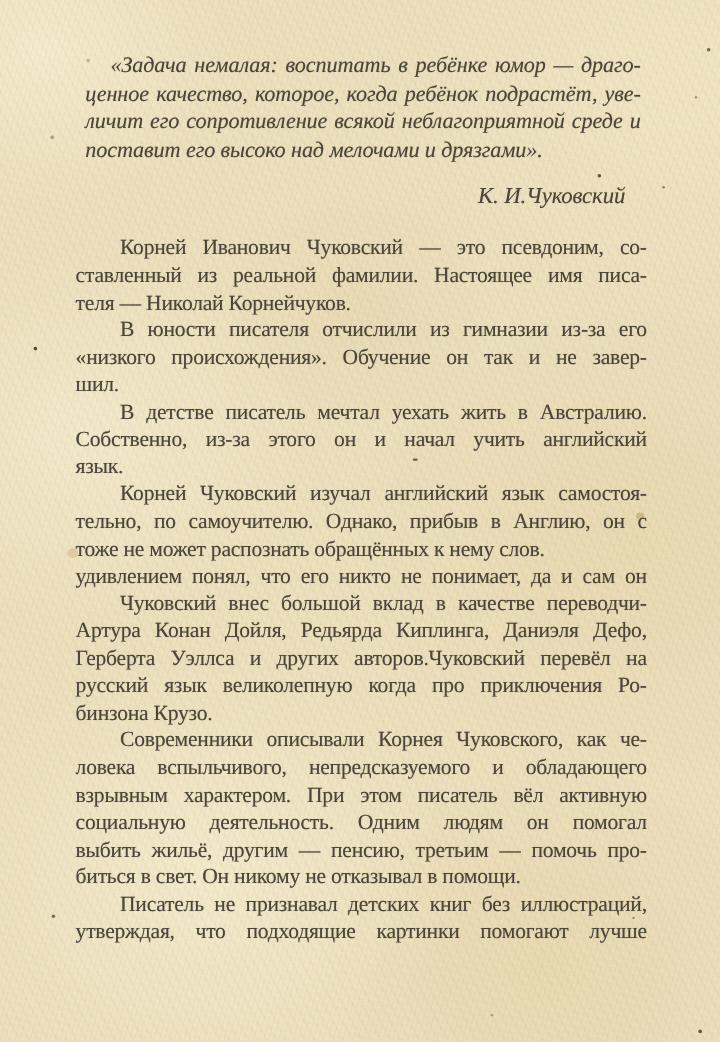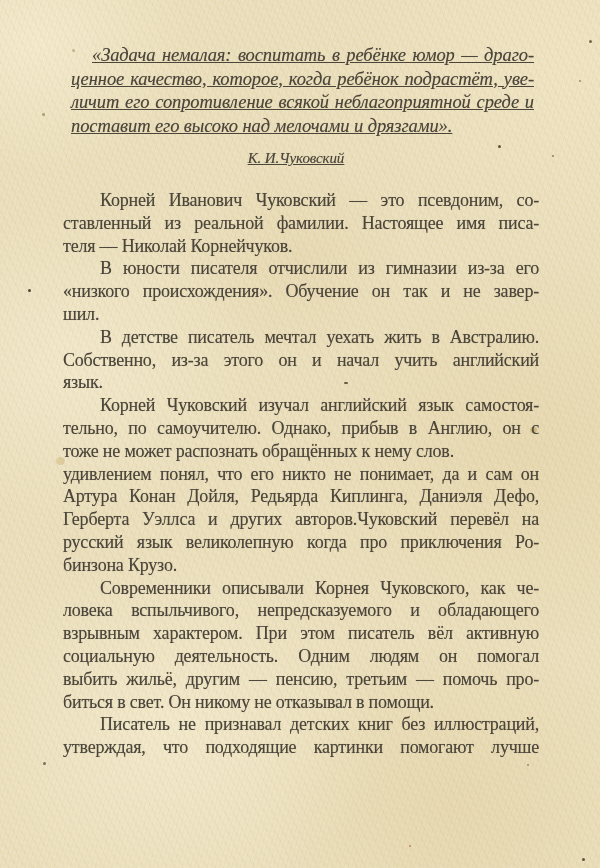--- a/index.html
+++ b/index.html
@@ -53,29 +53,28 @@
   }
 
   
   .epigraph {
     width: 463px;
     margin: 44px 0 0 8px;
     font-style: italic;
     font-size: 18.5px;
     line-height: 23.5px;
     letter-spacing: -0.1px;
-    text-decoration: underline;
   }
   .attribution {
-    margin-top: 9px;
+    margin-top: 15px;
     padding-right: 13px;
     font-style: italic;
-    font-size: 15px;
+    font-size: 19px;
     line-height: 22px;
-    text-align: center;
+    text-align: right;
   }
 
   
   .bodytext {
     margin-top: 20px;
     font-size: 18px;
     line-height: 22.8px;
     letter-spacing: -0.2px;
   }
   .para { margin: 0; }
@@ -141,20 +140,21 @@
       </p>
 
       <p class="para">
         <span class="line ind">Корней Чуковский изучал английский язык самостоя-</span>
         <span class="line">тельно, по самоучителю. Однако, прибыв в Англию, он с</span>
         <span class="line end">тоже не может распознать обращённых к нему слов.</span>
         <span class="line">удивлением понял, что его никто не понимает, да и сам он</span>
       </p>
 
       <p class="para">
+        <span class="line ind">Чуковский внес большой вклад в качестве переводчи-</span>
         <span class="line">Артура Конан Дойля, Редьярда Киплинга, Даниэля Дефо,</span>
         <span class="line">Герберта Уэллса и других авторов.Чуковский перевёл на</span>
         <span class="line">русский язык великолепную когда про приключения Ро-</span>
         <span class="line end">бинзона Крузо.</span>
       </p>
 
       <p class="para">
         <span class="line ind">Современники описывали Корнея Чуковского, как че-</span>
         <span class="line">ловека вспыльчивого, непредсказуемого и обладающего</span>
         <span class="line">взрывным характером. При этом писатель вёл активную</span>

